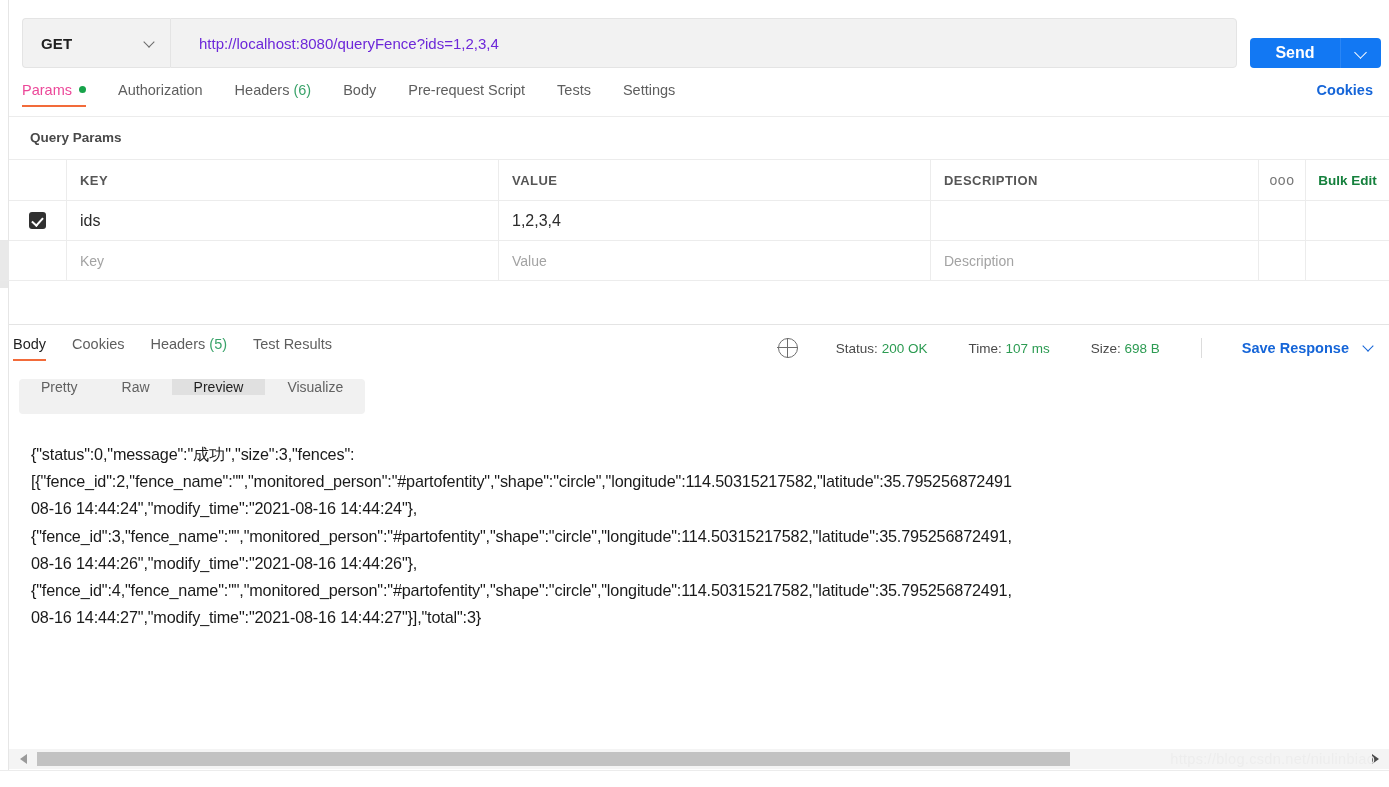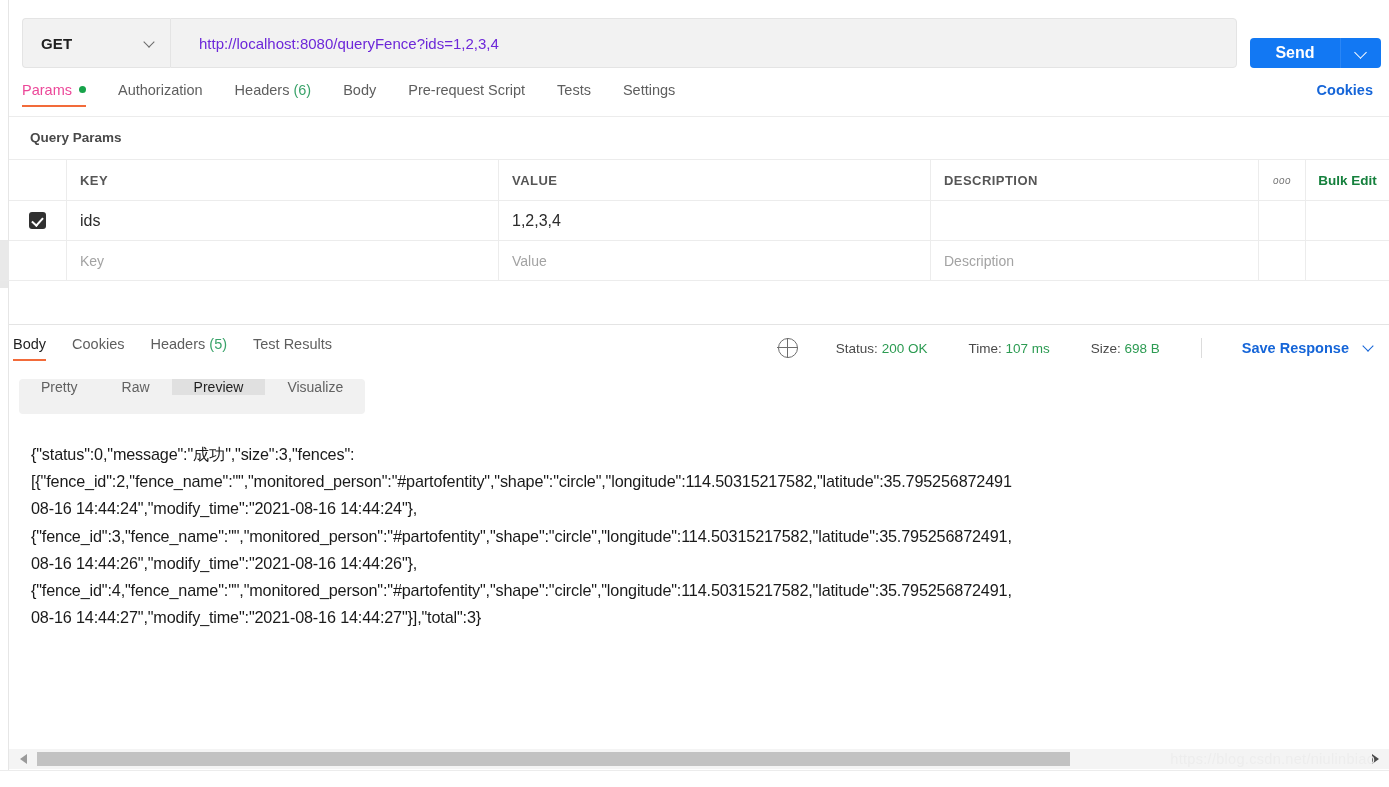--- a/index.html
+++ b/index.html
@@ -237,25 +237,24 @@
     color: #565656;
     letter-spacing: .45px;
   }
   .bulk-text {
     font-size: 13.5px;
     font-weight: bold;
     color: #15803d;
     cursor: pointer;
   }
   .dots-ico {
-    font-size: 10px;
+    font-size: 14px;
     color: #777;
     letter-spacing: .5px;
     cursor: pointer;
-    font-style: italic;
   }
   .chk {
     width: 17px; height: 17px;
     border-radius: 3px;
     background: #313131;
     position: relative;
     cursor: pointer;
   }
   .chk::after {
     content: "";

